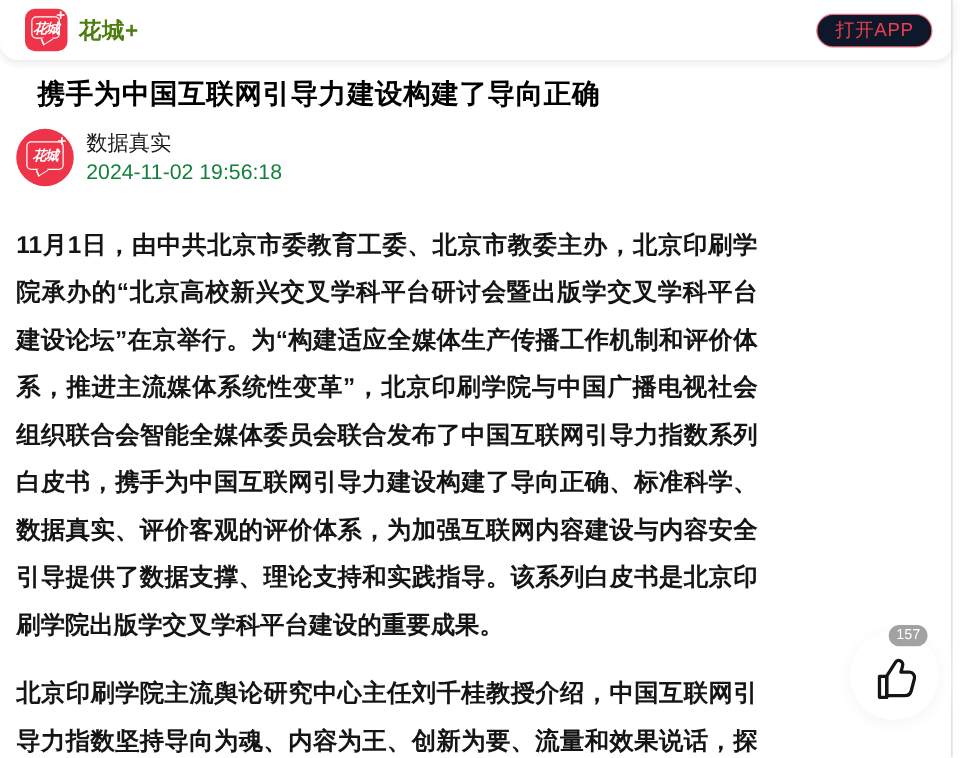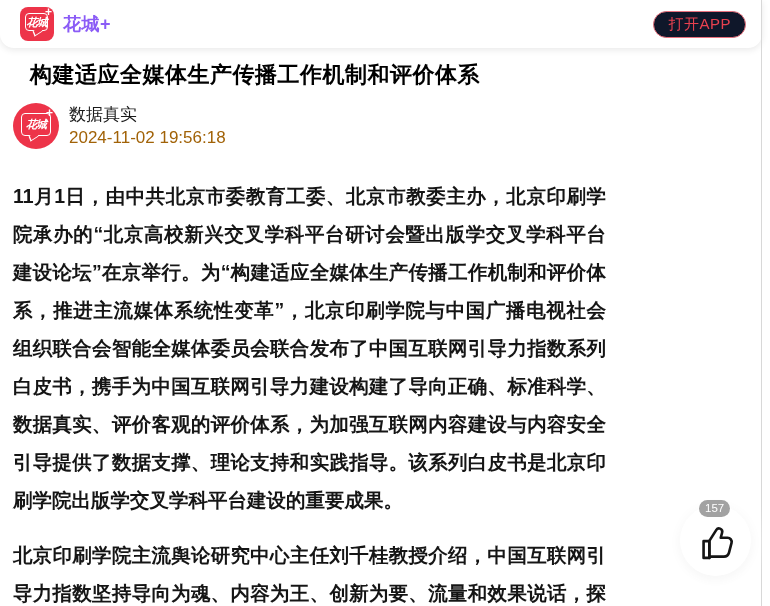--- a/index.html
+++ b/index.html
@@ -41,21 +41,21 @@
   }
   .logo-zh {
     color: #fff; font-size: 11px; font-weight: 700;
     font-family: "Liberation Serif", "DejaVu Serif", serif;
     font-style: italic; letter-spacing: -1px; white-space: nowrap;
   }
   .logo-plus {
     position: absolute; top: -1px; right: 2px;
     color: #fff; font-size: 12px; font-weight: 700; line-height: 12px;
   }
-  .brand-name { color: #8b5cf6; font-size: 18px; font-weight: 600; letter-spacing: 0.5px; }
+  .brand-name { color: #4d7c0f; font-size: 18px; font-weight: 600; letter-spacing: 0.5px; }
   .open-app-btn {
     margin-left: auto; height: 27px; padding: 0 14px;
     background: #0f172a; color: #e8414f;
     border: 1.5px solid #e8707c; border-radius: 14px;
     font-size: 15px; font-family: inherit; letter-spacing: 0.5px;
     display: flex; align-items: center; cursor: pointer;
   }
 
   
   .article-title {
@@ -65,42 +65,42 @@
   }
   .author-row { margin: 13px 12px 0 13px; display: flex; align-items: center; }
   .avatar {
     position: relative; width: 46px; height: 46px; flex: 0 0 46px;
     background: #ed3449; border-radius: 50%; margin-right: 10px;
   }
   .avatar .logo-bubble { left: 8px; right: 8px; top: 10px; bottom: 13px; border-radius: 4px; }
   .avatar .logo-plus { top: 4px; right: 6px; }
   .author-meta { display: flex; flex-direction: column; }
   .author-name { font-size: 17px; line-height: 23px; color: #1a1a1a; }
-  .author-time { font-size: 17px; line-height: 23px; color: #a16207; }
+  .author-time { font-size: 17px; line-height: 23px; color: #15803d; }
 
   .article-body {
     margin-top: 28px; padding: 0 12px 0 13px;
     font-size: 19.5px; line-height: 38px; color: #151515;
     text-align: justify;
   }
   .article-body p { margin-bottom: 17px; font-weight: bold; }
 
   
   .like-widget { position: absolute; left: 678px; top: 503px; width: 80px; height: 80px; z-index: 6; }
   .like-circle {
     position: absolute; left: 2px; top: 2px; width: 71px; height: 71px;
     border-radius: 50%;
     background: rgba(255,255,255,0.93);
     box-shadow: 0 0 18px 6px rgba(255,255,255,0.85), 0 2px 10px rgba(0,0,0,0.10);
     display: flex; align-items: center; justify-content: center;
     cursor: pointer;
   }
   .like-circle svg { width: 42px; height: 42px; margin-top: 4px; }
   .like-badge {
-    position: absolute; left: 21px; top: -3px;
+    position: absolute; left: 33px; top: -3px;
     min-width: 27px; height: 17px; padding: 0 6px;
     background: #a2a2a2; border-radius: 9px;
     color: #fff; font-size: 11.5px; line-height: 17px; text-align: center;
   }
 </style>
 </head>
 <body>
 
 <div class="page">
   <div class="edge-line"></div>
@@ -110,21 +110,21 @@
       <div class="logo-bubble">
         <span class="logo-zh">花城</span>
       </div>
       <span class="logo-plus">+</span>
     </div>
     <span class="brand-name">花城+</span>
     <button class="open-app-btn">打开APP</button>
   </header>
 
   <main>
-    <h1 class="article-title">构建适应全媒体生产传播工作机制和评价体系</h1>
+    <h1 class="article-title">携手为中国互联网引导力建设构建了导向正确</h1>
 
     <div class="author-row">
       <div class="avatar">
         <div class="logo-bubble">
           <span class="logo-zh">花城</span>
         </div>
         <span class="logo-plus">+</span>
       </div>
       <div class="author-meta">
         <div class="author-name">数据真实</div>

